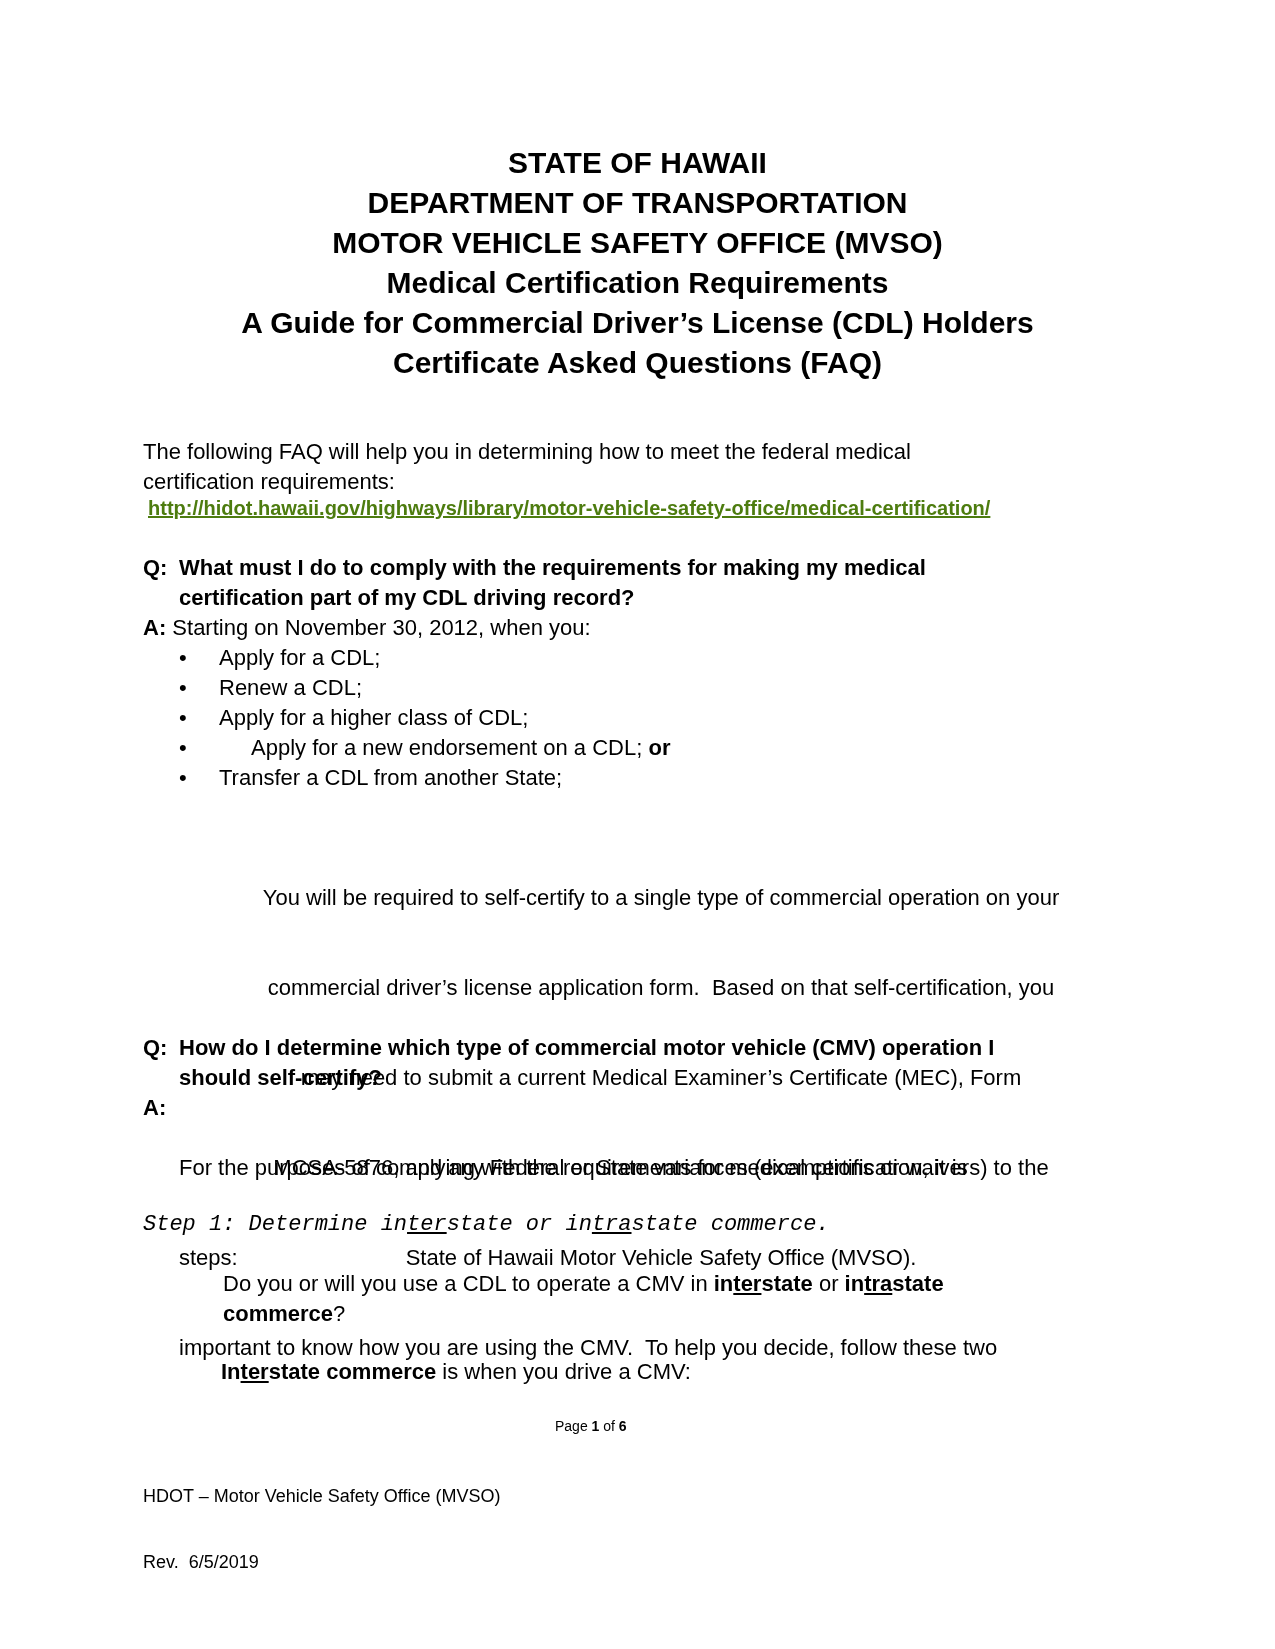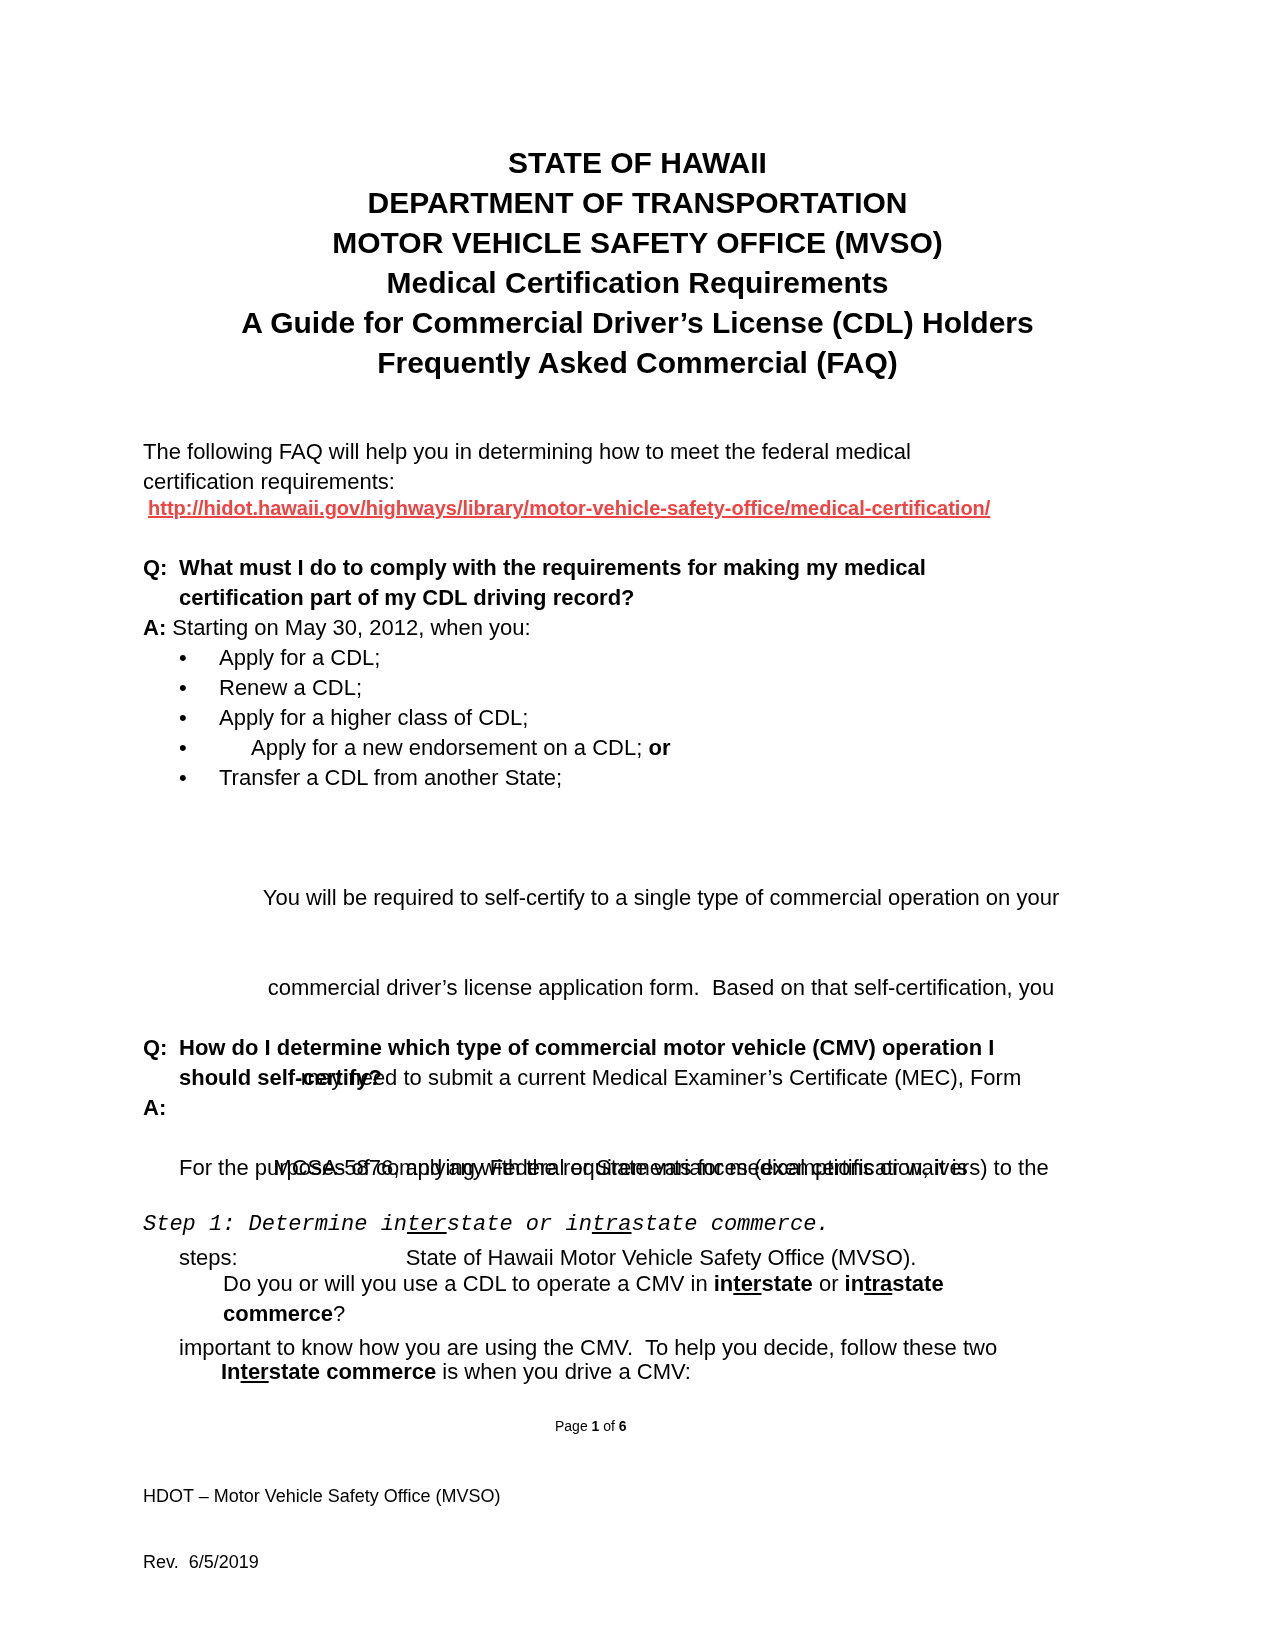--- a/index.html
+++ b/index.html
@@ -2,60 +2,60 @@
 <html><head>
 <meta charset="utf-8">
 <style>
   html, body { margin: 0; padding: 0; background: #ffffff; }
   body { width: 1275px; height: 1649px; position: relative; overflow: hidden;
          font-family: "Liberation Sans", sans-serif; color: #000; }
   .title-block { position: absolute; top: 143px; left: 0; width: 1275px; text-align: center; }
   .title-line { font-weight: bold; font-size: 30px; line-height: 40px; }
   .body-text { font-size: 22px; line-height: 30px; }
   .abs { position: absolute; }
-  .link { color: #ef4444; font-weight: bold; text-decoration: underline; font-size: 20px; }
+  .link { color: #4d7c0f; font-weight: bold; text-decoration: underline; font-size: 20px; }
   .qa { display: flex; }
   .qa-label { width: 36px; flex: none; font-weight: bold; }
   .q-text { font-weight: bold; }
   ul.bullets { list-style: none; margin: 0; padding: 0; }
   ul.bullets li { display: flex; }
   .bullet { width: 40px; flex: none; text-align: left; padding-left: 4px; }
   u { text-decoration: underline; }
   .footer-page { font-size: 14px; }
   .footer-left { font-size: 18px; line-height: 22px; }
 </style>
 </head>
 <body>
 
 <div class="title-block">
   <div class="title-line">STATE OF HAWAII</div>
   <div class="title-line">DEPARTMENT OF TRANSPORTATION</div>
   <div class="title-line">MOTOR VEHICLE SAFETY OFFICE (MVSO)</div>
   <div class="title-line">Medical Certification Requirements</div>
   <div class="title-line">A Guide for Commercial Driver’s License (CDL) Holders</div>
-  <div class="title-line">Frequently Asked Commercial (FAQ)</div>
+  <div class="title-line">Certificate Asked Questions (FAQ)</div>
 </div>
 
 <div class="abs body-text" style="top:437px; left:143px; width:1000px;">
   <div>The following FAQ will help you in determining how to meet the federal medical</div>
   <div>certification requirements:</div>
 </div>
 <a class="abs link" style="top:497px; left:148px;">http://hidot.hawaii.gov/highways/library/motor-vehicle-safety-office/medical-certification/</a>
 
 <div class="abs body-text" style="top:553px; left:143px; width:1000px;">
   <div class="qa">
     <span class="qa-label">Q:</span>
     <div class="q-text">
       <div>What must I do to comply with the requirements for making my medical</div>
       <div>certification part of my CDL driving record?</div>
     </div>
   </div>
   <div>
     <b>A:</b>
-    <span>Starting on May 30, 2012, when you:</span>
+    <span>Starting on November 30, 2012, when you:</span>
   </div>
   <ul class="bullets" style="margin-left:32px;">
     <li>
         <span class="bullet">•</span>
         <span>Apply for a CDL;</span>
       </li>
     <li>
         <span class="bullet">•</span>
         <span>Renew a CDL;</span>
       </li>

